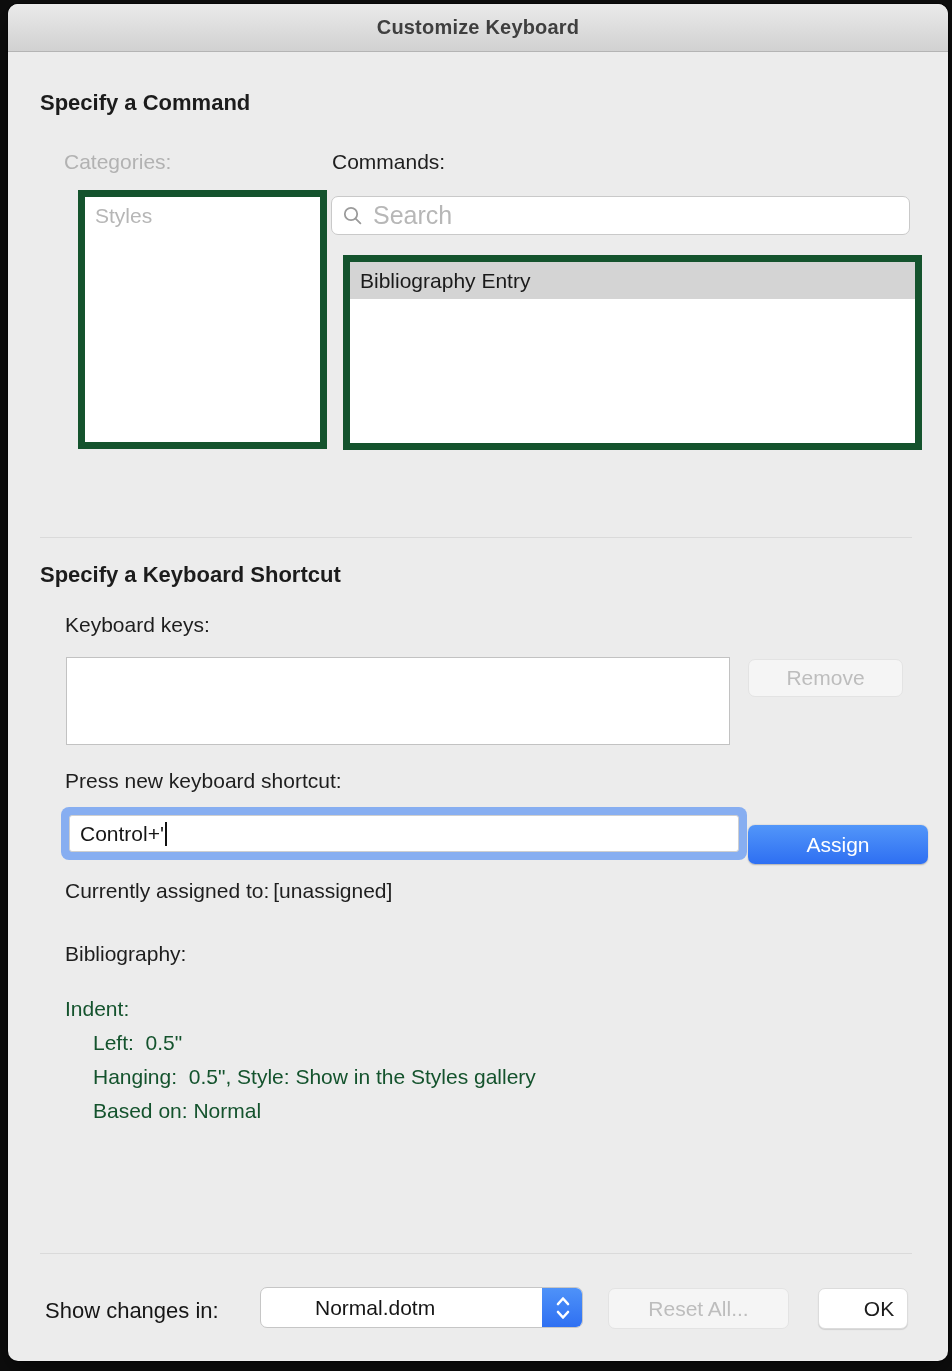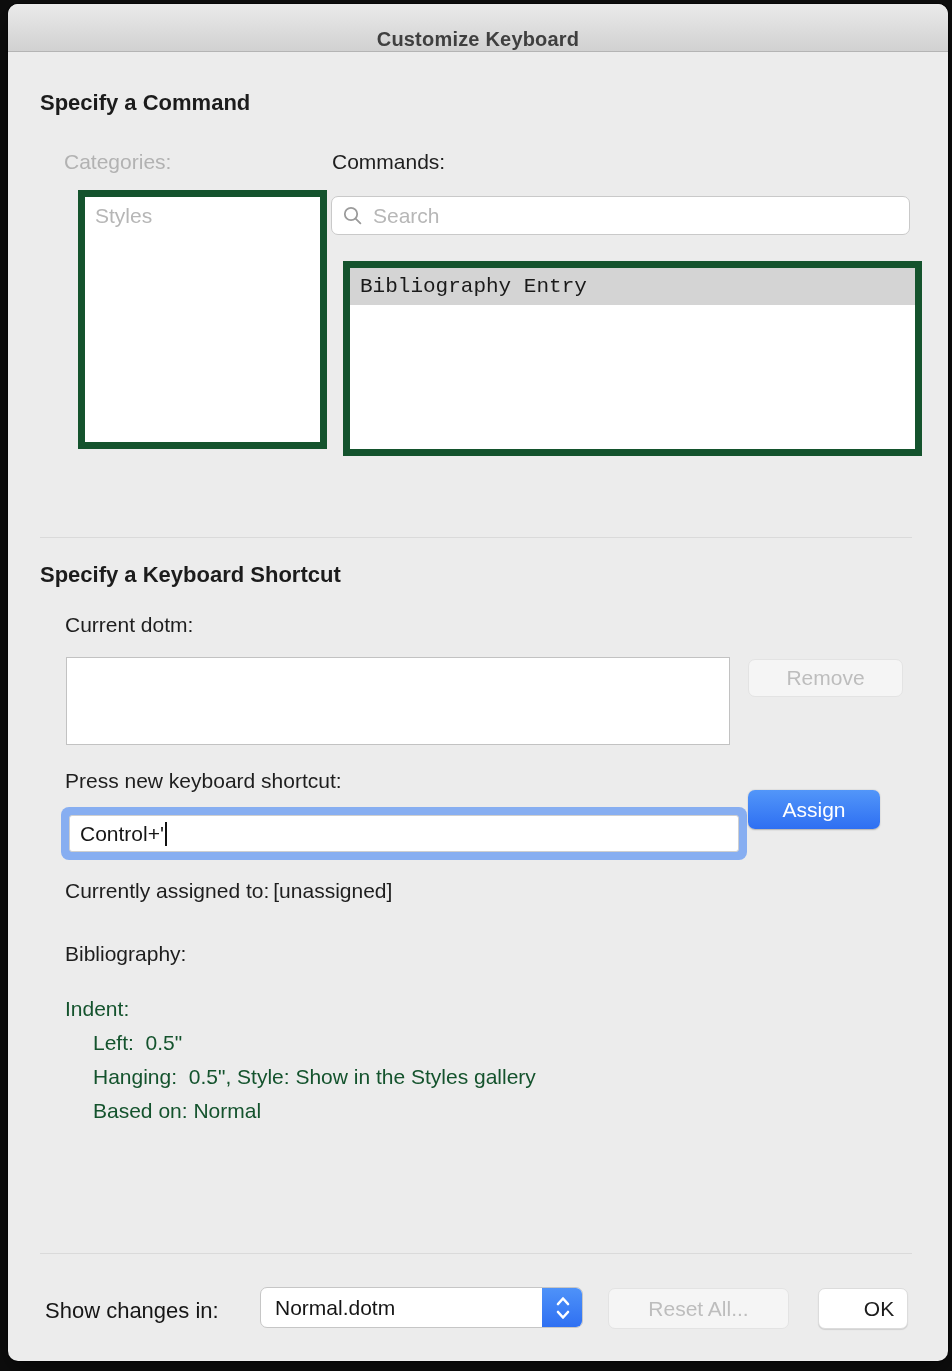--- a/index.html
+++ b/index.html
@@ -16,21 +16,21 @@
     position: absolute; left: 8px; top: 4px; width: 940px; height: 1357px;
     background: #ececec; border-radius: 10px;
     box-shadow: 0 0 0 1px rgba(0,0,0,.35), 0 10px 30px rgba(0,0,0,.5);
     overflow: hidden;
   }
 
   .titlebar {
     position: absolute; left: 0; top: 0; width: 100%; height: 48px;
     background: linear-gradient(#eaeaea, #d1d1d1);
     border-bottom: 1px solid #b4b4b4;
-    display: flex; align-items: flex-end; justify-content: center;
+    display: flex; align-items: center; justify-content: center;
   }
   .titlebar .title { font-size: 20px; font-weight: 600; color: #3f3f3f; letter-spacing: .2px; }
 
   .h-section { position: absolute; font-size: 22px; font-weight: 700; color: #1c1c1c; }
   .lbl { position: absolute; font-size: 21px; color: #1e1e1e; }
   .lbl.disabled { color: #b2b2b2; }
 
   .listbox {
     position: absolute; background: #ffffff; border: 7px solid #14532d; margin-left: 12px;
   }
@@ -40,21 +40,21 @@
   .listbox .row.selected { background: #d4d4d4; }
   .listbox .row.disabled { color: #b6b6b6; }
 
   .searchfield {
     position: absolute; left: 323px; top: 192px; width: 579px; height: 39px;
     background: #ffffff; border: 1px solid #c9c9c9; border-radius: 7px;
     display: flex; align-items: center; padding: 0 10px;
   }
   .searchfield svg { flex: 0 0 auto; margin-right: 9px; }
   .searchfield input {
-    border: none; outline: none; flex: 1; font-size: 21px;
+    border: none; outline: none; flex: 1; font-size: 25px;
     font-family: "Liberation Sans", sans-serif; color: #a21caf; background: transparent;
   }
   .searchfield input::placeholder { color: #b7b7b7; }
 
   .divider { position: absolute; left: 32px; width: 872px; height: 1px; background: #dadada; }
 
   .keysbox {
     position: absolute; left: 58px; top: 653px; width: 664px; height: 88px;
     background: #ffffff; border: 1px solid #c2c2c2;
   }
@@ -93,21 +93,21 @@
 
   .desc-block { position: absolute; left: 57px; top: 988px; font-size: 21px; color: #14532d; line-height: 34px; }
   .desc-block .ind { padding-left: 28px; white-space: pre-wrap; }
   .desc-block .first { white-space: pre-wrap; }
 
   .popup {
     position: absolute; left: 252px; top: 1283px; width: 323px; height: 41px;
     background: #ffffff; border: 1px solid #c6c6c6; border-radius: 7px;
     display: flex; align-items: center; overflow: hidden;
   }
-  .popup .value { flex: 1; font-size: 21px; color: #151515; padding-left: 14px; }
+  .popup .value { flex: 1; font-size: 21px; color: #151515; padding-left: 14px; margin-left: 40px; }
   .popup .cap {
     width: 41px; height: 41px; margin: -1px -1px -1px 0;
     background: linear-gradient(#4f93f9, #2e6ff2);
     border-radius: 0 7px 7px 0;
     display: flex; align-items: center; justify-content: center;
   }
 
   .footer-label { position: absolute; left: 37px; top: 1294px; font-size: 22px; color: #161616; }
 </style>
 </head>
@@ -130,43 +130,43 @@
     </div>
 
     <div class="searchfield">
       <svg width="22" height="22" viewBox="0 0 22 22">
         <circle cx="9" cy="9" r="6.2" fill="none" stroke="#9b9b9b" stroke-width="1.8"></circle>
         <line x1="13.6" y1="13.6" x2="18.4" y2="18.4" stroke="#9b9b9b" stroke-width="1.8" stroke-linecap="round"></line>
       </svg>
       <input type="text" value="" placeholder="Search" style="">
     </div>
 
-    <div class="listbox" style="left:323px; top:257px; width:579px; height:195px;font-family:Liberation Mono, monospace;">
+    <div class="listbox" style="left:323px; top:251px; width:579px; height:195px;">
       <div class="row selected">Bibliography Entry</div>
     </div>
 
     <div class="divider" style="top:533px;"></div>
 
     <div class="h-section" style="left:32px; top:558px;">Specify a Keyboard Shortcut</div>
 
-    <div class="lbl" style="left:57px; top:609px;">Current dotm:</div>
+    <div class="lbl" style="left:57px; top:609px;">Keyboard keys:</div>
     <div class="keysbox"></div>
 
     <div class="btn disabled" style="left:740px; top:655px; width:155px; height:38px;">Remove</div>
 
     <div class="lbl" style="left:57px; top:765px;">Press new keyboard shortcut:</div>
 
     <div class="focuswrap">
       <div class="shortcut-input">
         <span>Control+'</span>
           <span class="caret"></span>
       </div>
     </div>
 
-    <div class="btn primary" style="left:740px; top:786px; width:132px; height:39px;">Assign</div>
+    <div class="btn primary" style="left:740px; top:821px; width:180px; height:39px;">Assign</div>
 
     <div class="assigned-line">
       <span>Currently assigned to:</span><span class="val">[unassigned]</span>
     </div>
 
     <div class="lbl" style="left:57px; top:938px;">Bibliography:</div>
 
     <div class="desc-block">
       <div class="first">Indent:</div>
       <div class="ind">Left:  0.5"</div>

